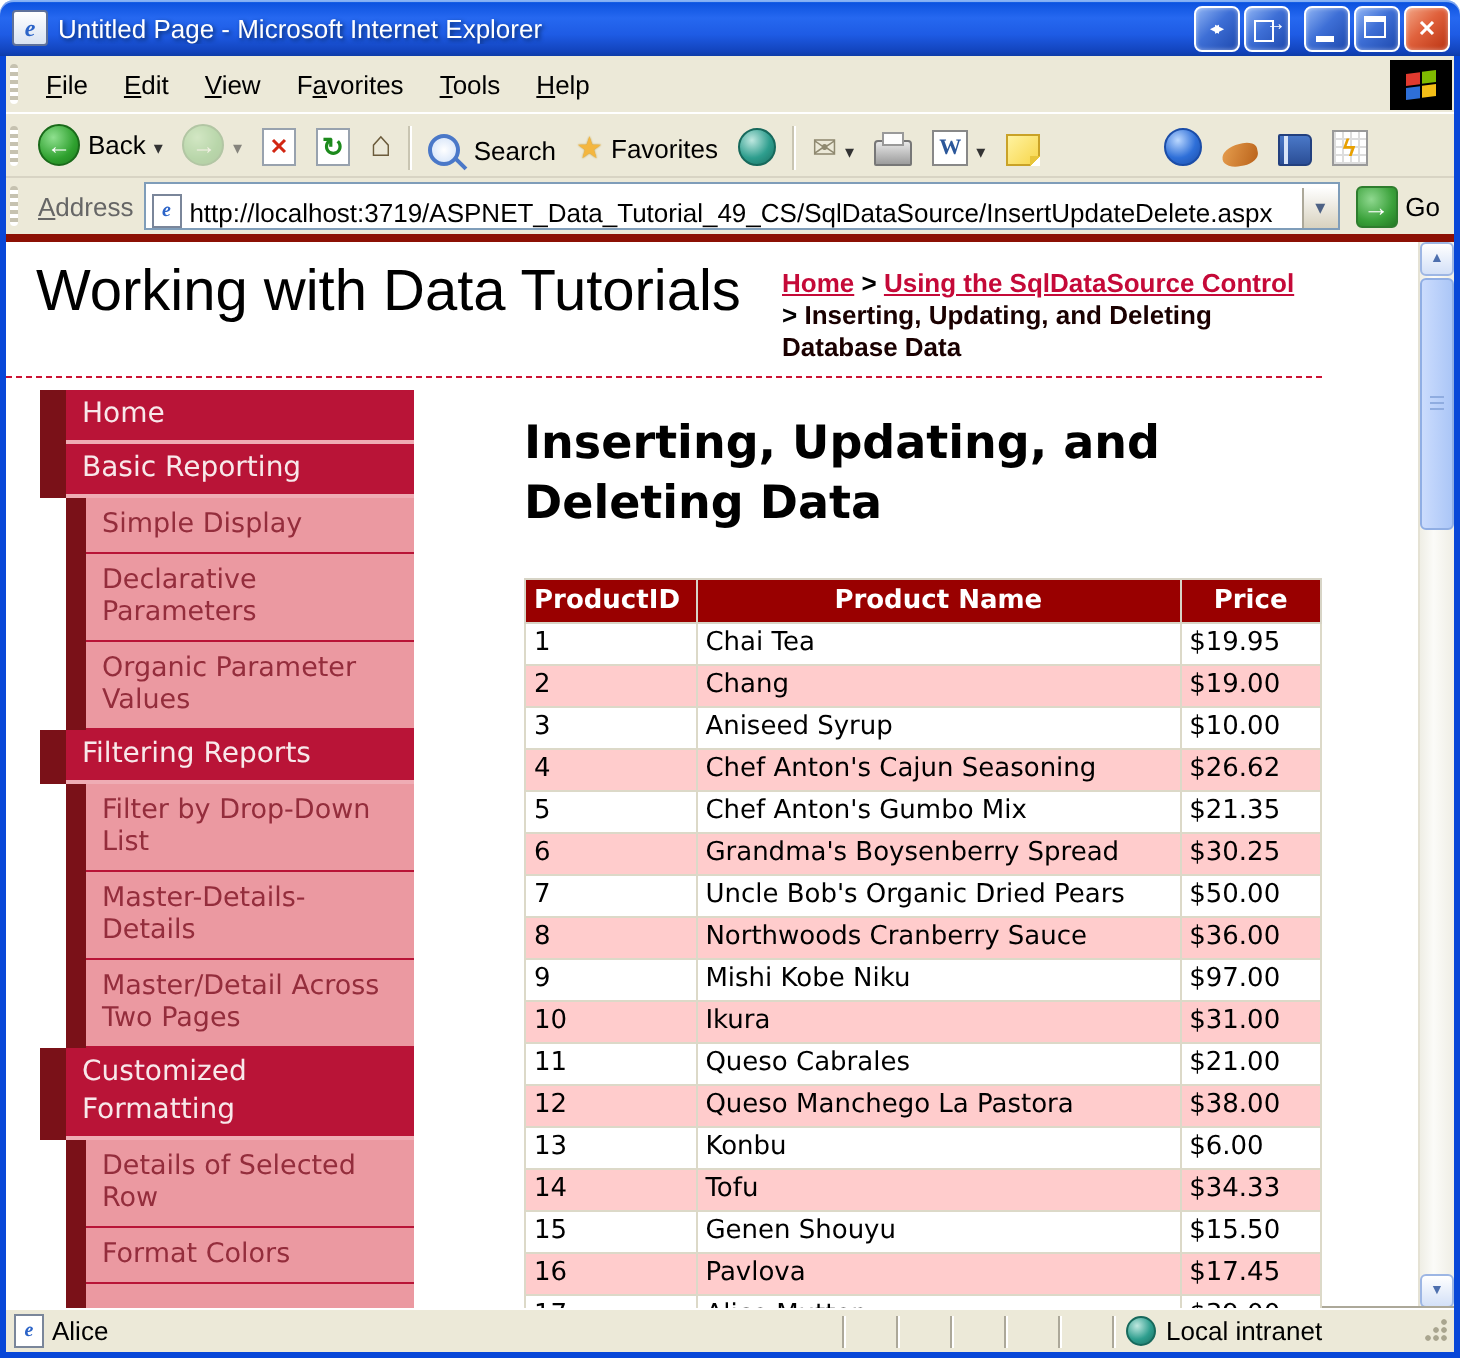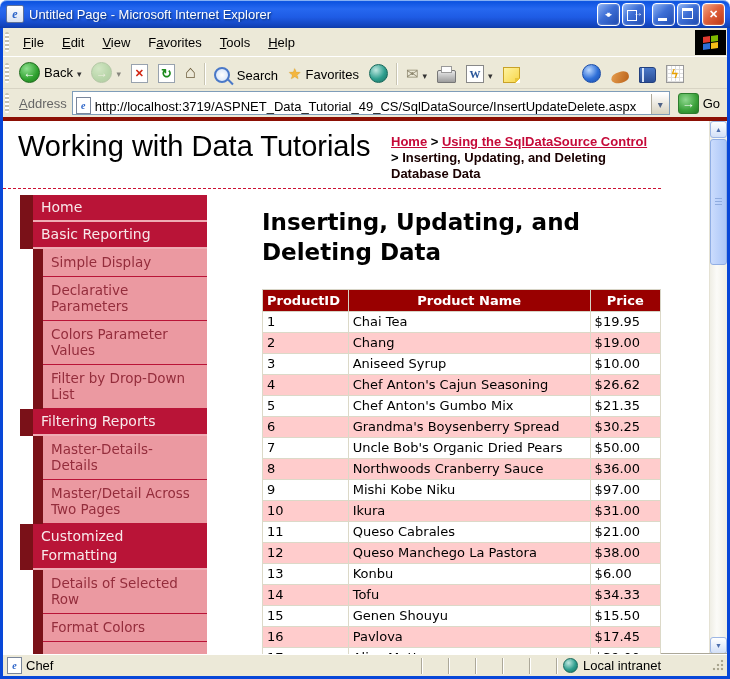--- a/index.html
+++ b/index.html
@@ -340,30 +340,30 @@
                 <span class="box">Simple Display</span>
               </div>
               <div class="menu-row sub">
                 <span class="spacer"></span>
                 <span class="accent"></span>
                 <span class="box">Declarative Parameters</span>
               </div>
               <div class="menu-row sub">
                 <span class="spacer"></span>
                 <span class="accent"></span>
-                <span class="box">Colors Parameter Values</span>
+                <span class="box">Organic Parameter Values</span>
+              </div>
+              <div class="menu-row header">
+                <span class="accent"></span>
+                <span class="box">Filtering Reports</span>
               </div>
               <div class="menu-row sub">
                 <span class="spacer"></span>
                 <span class="accent"></span>
                 <span class="box">Filter by Drop-Down List</span>
-              </div>
-              <div class="menu-row header">
-                <span class="accent"></span>
-                <span class="box">Filtering Reports</span>
               </div>
               <div class="menu-row sub">
                 <span class="spacer"></span>
                 <span class="accent"></span>
                 <span class="box">Master-Details-Details</span>
               </div>
               <div class="menu-row sub">
                 <span class="spacer"></span>
                 <span class="accent"></span>
                 <span class="box">Master/Detail Across Two Pages</span>
@@ -494,21 +494,21 @@
       <div class="scrollbar">
         <span class="sb-btn up"></span>
         <span class="sb-thumb"></span>
         <span class="sb-space"></span>
         <span class="sb-btn down"></span>
       </div>
     </div>
 
     <div class="statusbar">
       <span class="ie-page-icon"></span>
-      <span class="status-text">Chef</span>
+      <span class="status-text">Alice</span>
       <span class="flex1"></span>
       <span class="pane"></span>
       <span class="pane"></span>
       <span class="pane"></span>
       <span class="pane"></span>
       <span class="pane"></span>
       <span class="zone">
         <span class="globe-sm"></span>
         <span>Local intranet</span>
       </span>

